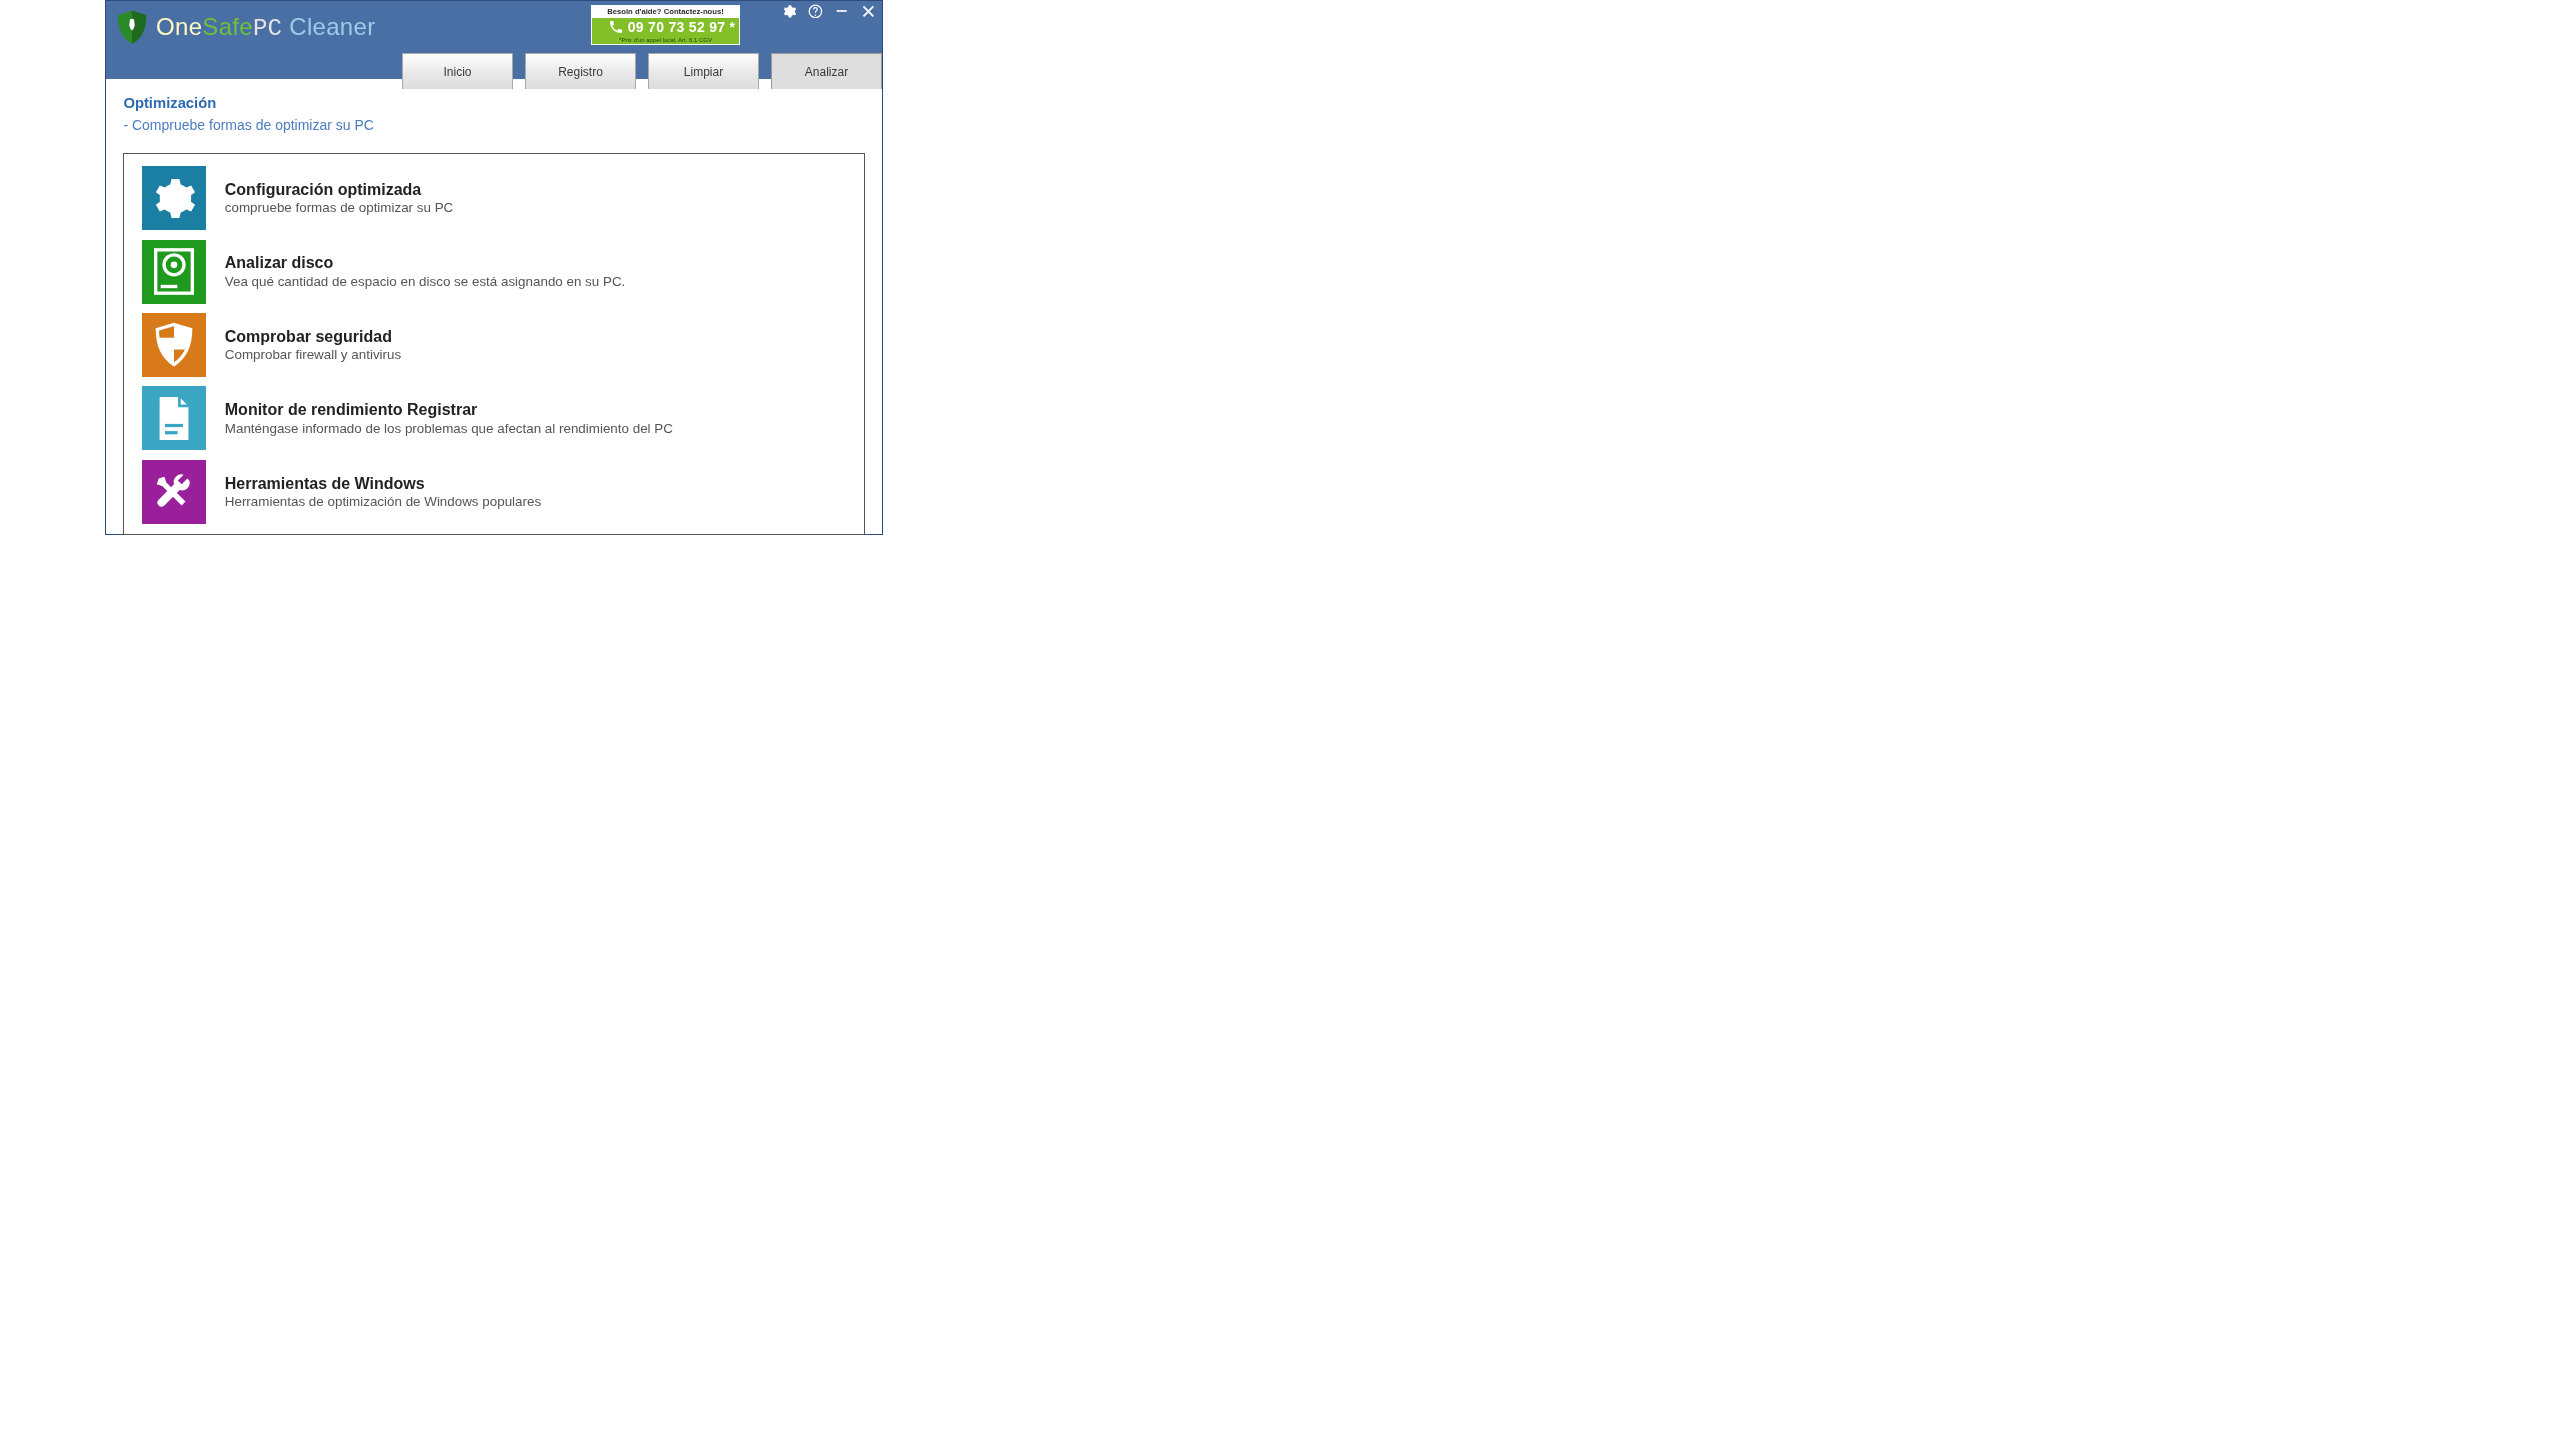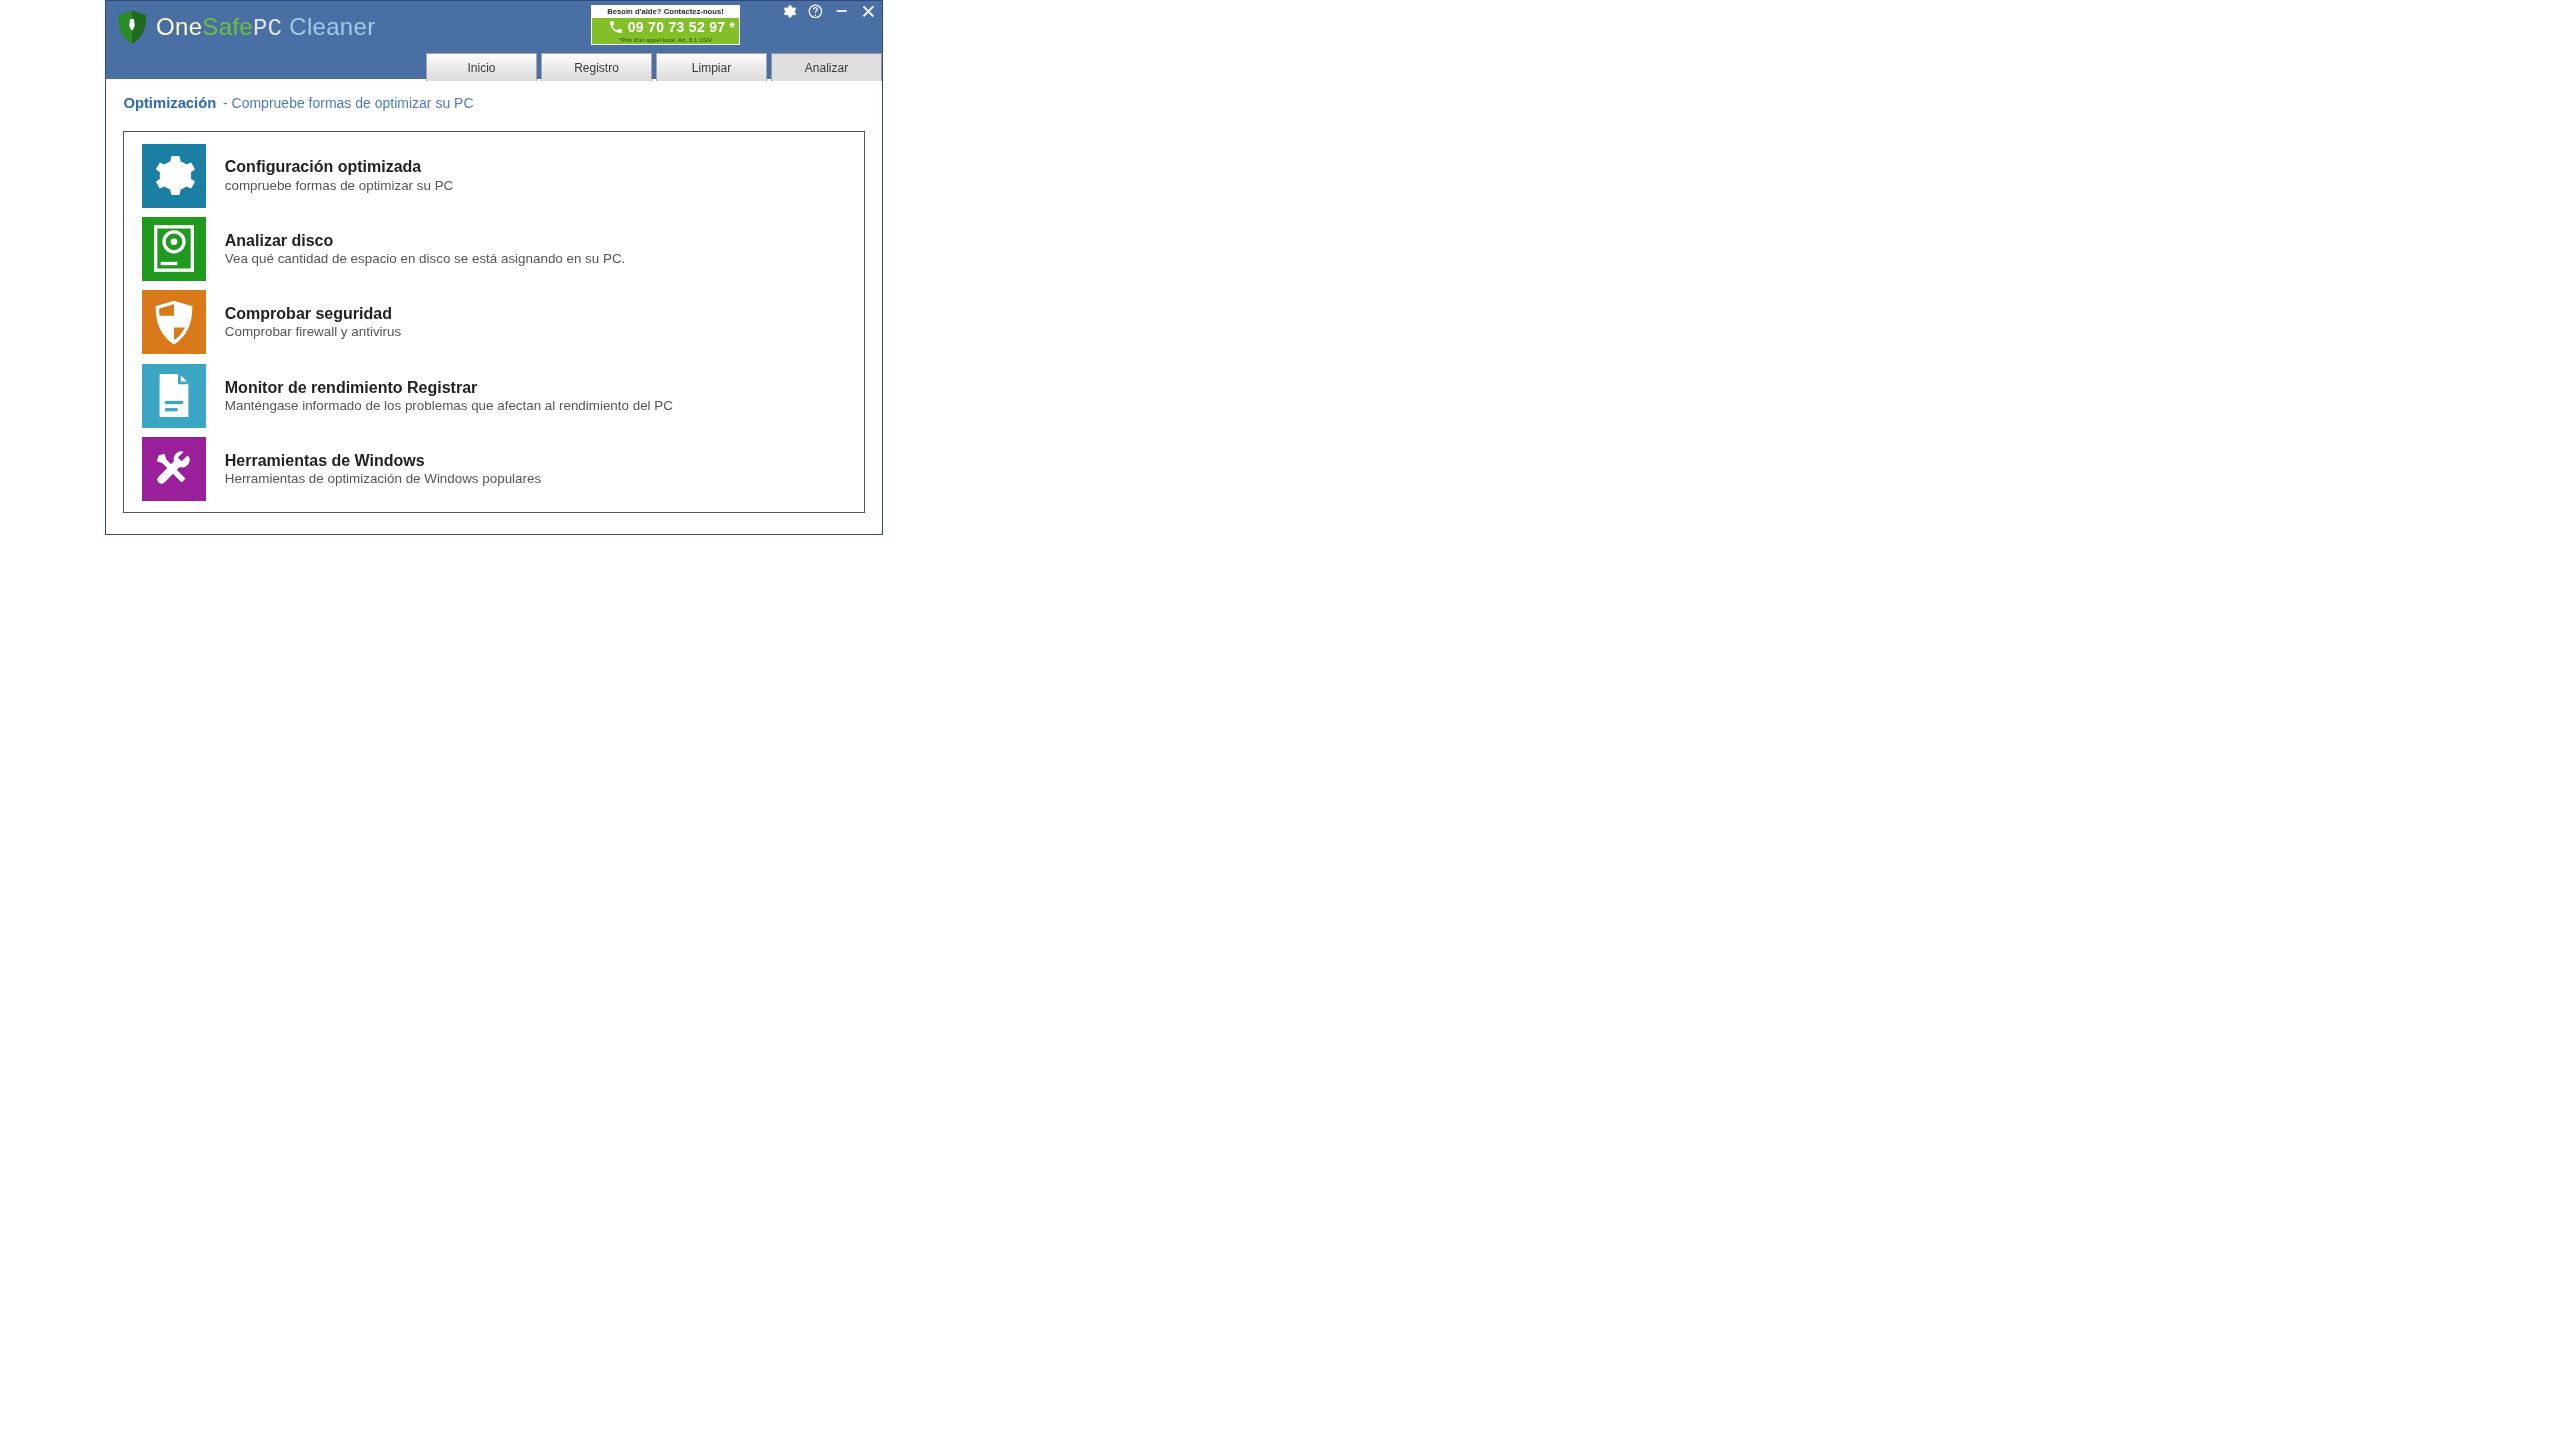--- a/index.html
+++ b/index.html
@@ -91,48 +91,49 @@
   cursor: pointer;
 }
 .tabs {
   height: 25.5px;
   display: flex;
   justify-content: flex-end;
   padding-right: 0;
 }
 .tab {
   width: 111px;
-  height: 28px;
+  height: 36px;
   display: flex;
   align-items: center;
   justify-content: center;
   font-size: 12px;
   color: #3a3a3a;
   background: linear-gradient(#ffffff, #eaeaea 50%, #dcdcdc);
   border: 0.7px solid #a8a8a8;
   border-bottom: none;
-  margin-left: 4px;
+  margin-left: 12px;
   cursor: pointer;
 }
 .tab.active {
   background: #dedede;
   border: 0.7px solid #999;
   border-bottom: none;
   font-weight: 400;
 }
 .content {
   background: #ffffff;
   height: calc(100% - 78px);
   padding: 16px 17.4px 13.4px;
 }
 .page-title-row {
   display: flex;
   align-items: baseline;
   gap: 6.7px;
   margin-bottom: 20px;
+  flex-direction: column;
 }
 .page-title {
   color: #2e6bb0;
   font-size: 14.8px;
   font-weight: 700;
 }
 .page-subtitle {
   color: #4c7cc0;
   font-size: 14px;
 }

